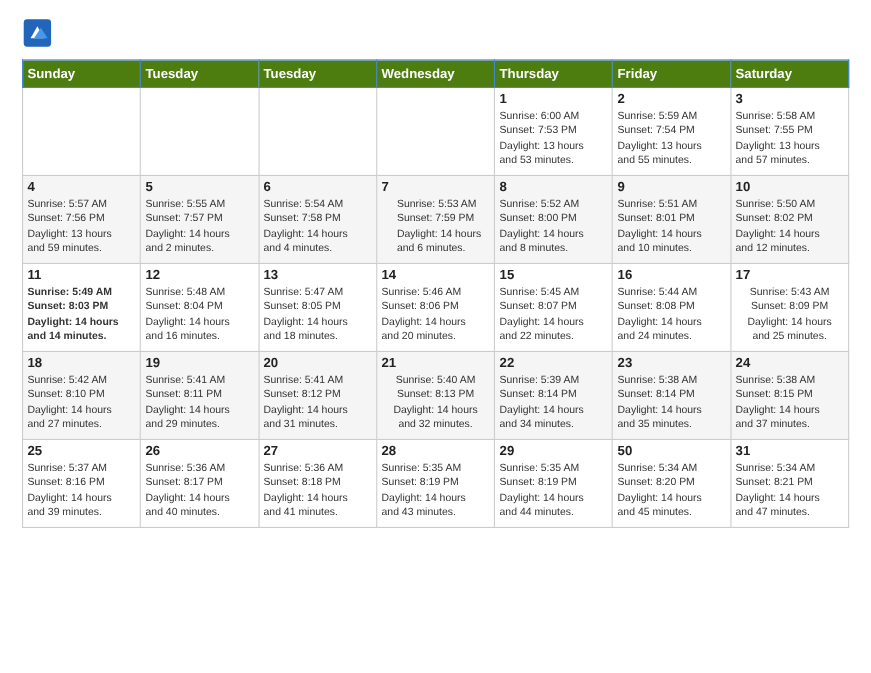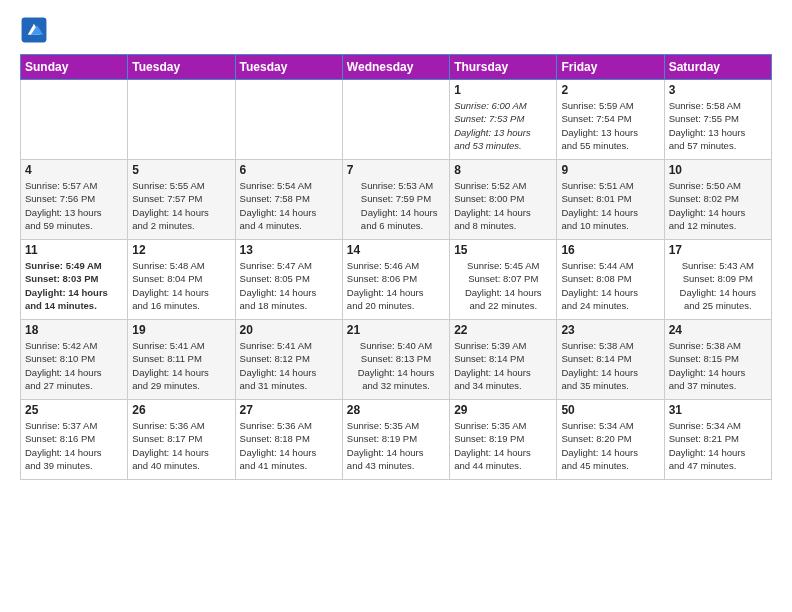--- a/index.html
+++ b/index.html
@@ -47,21 +47,21 @@
       font-size: 14px;
       color: #444;
       margin-top: 2px;
     }
     .calendar-table {
       width: 100%;
       border-collapse: collapse;
       border: 1px solid #bbb;
     }
     .calendar-table th {
-      background-color: #a21caf;
+      background-color: #4d7c0f;
       color: #fff;
       font-size: 12px;
       font-weight: bold;
       padding: 5px 4px;
       text-align: left;
       border: 1px solid #4488cc;
     }
     .calendar-table td {
       border: 1px solid #ccc;
       vertical-align: top;
@@ -124,21 +124,21 @@
       </tr>
   </thead>
   <tbody id="calendar-body">
       <tr>
         <td class="empty-cell"></td>
         <td class="empty-cell"></td>
         <td class="empty-cell"></td>
         <td class="empty-cell"></td>
         <td>
           <span class="day-number">1</span>
-          <div class="day-info" style="white-space: pre-line; font-style: italic;">Sunrise: 6:00 AM
+          <div class="day-info" style="white-space: pre-line;">Sunrise: 6:00 AM
 Sunset: 7:53 PM
 Daylight: 13 hours
 and 53 minutes.</div>
         </td>
         <td>
           <span class="day-number">2</span>
           <div class="day-info" style="white-space: pre-line;">Sunrise: 5:59 AM
 Sunset: 7:54 PM
 Daylight: 13 hours
 and 55 minutes.</div>
@@ -226,21 +226,21 @@
         </td>
         <td>
           <span class="day-number">14</span>
           <div class="day-info" style="white-space: pre-line;">Sunrise: 5:46 AM
 Sunset: 8:06 PM
 Daylight: 14 hours
 and 20 minutes.</div>
         </td>
         <td>
           <span class="day-number">15</span>
-          <div class="day-info" style="white-space: pre-line; text-align: center;">Sunrise: 5:45 AM
+          <div class="day-info" style="white-space: pre-line;">Sunrise: 5:45 AM
 Sunset: 8:07 PM
 Daylight: 14 hours
 and 22 minutes.</div>
         </td>
         <td>
           <span class="day-number">16</span>
           <div class="day-info" style="white-space: pre-line;">Sunrise: 5:44 AM
 Sunset: 8:08 PM
 Daylight: 14 hours
 and 24 minutes.</div>

